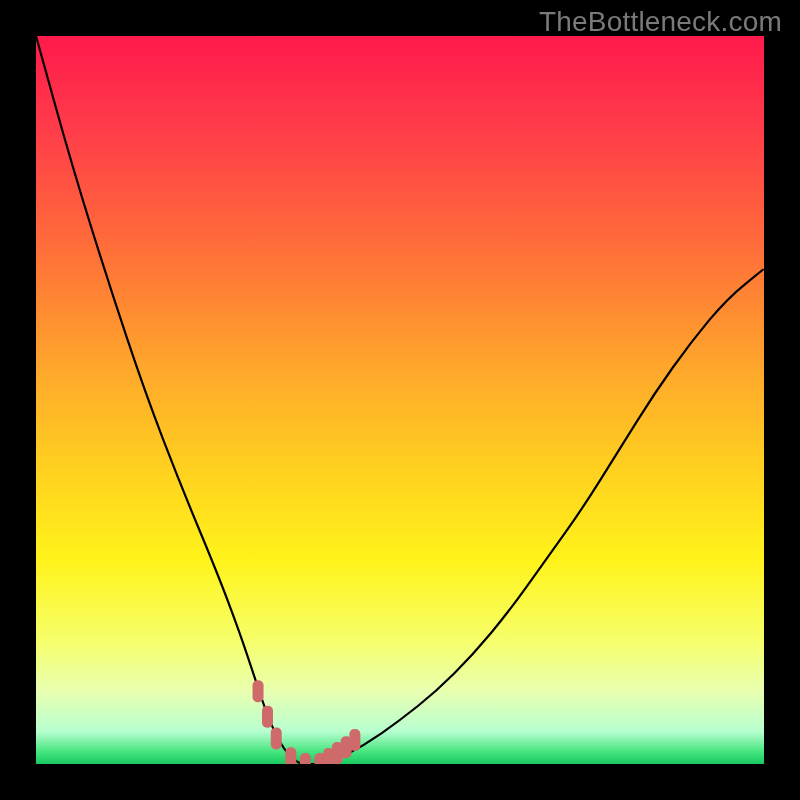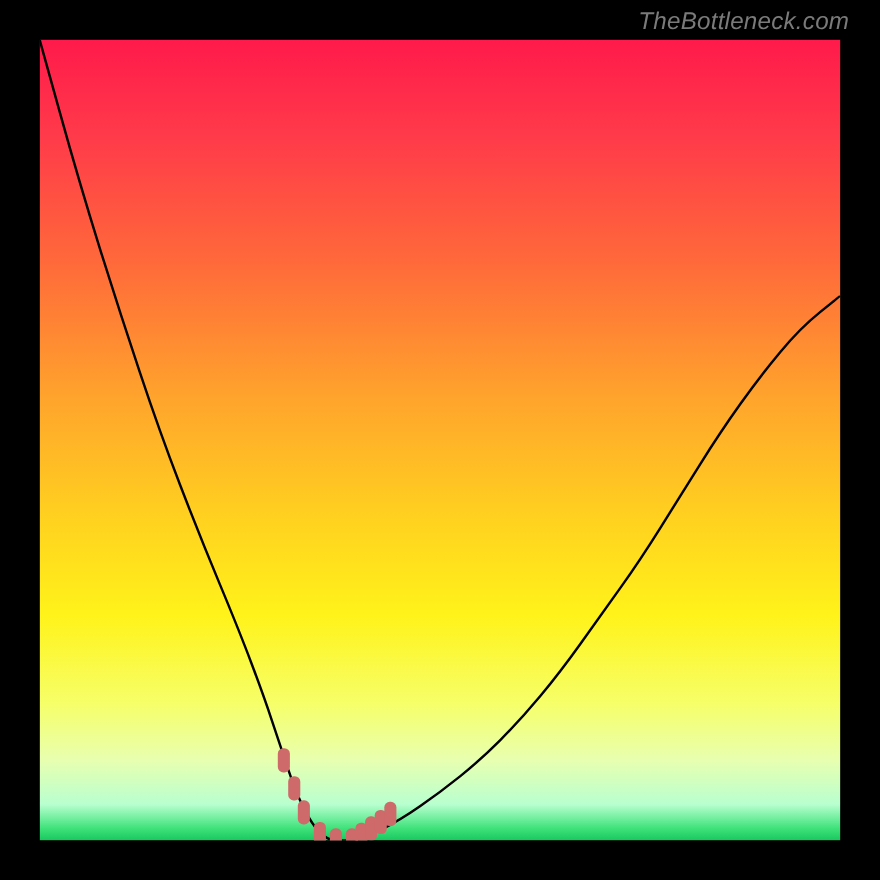--- a/index.html
+++ b/index.html
@@ -15,26 +15,25 @@
     position: absolute;
     left: 0;
     top: 0;
     width: 800px;
     height: 800px;
     background: #000;
   }
   .watermark {
     position: absolute;
     top: 6px;
-    right: 28px;
+    right: 18px;
     color: #7a7a7a;
-    font-size: 22px;
+    font-size: 28px;
     letter-spacing: 0.2px;
     font-weight: 400;
-    font-style: italic;
   }
   .plot {
     position: absolute;
     left: 36px;
     top: 36px;
     width: 728px;
     height: 728px;
   }
   .plot svg {
     display: block;

